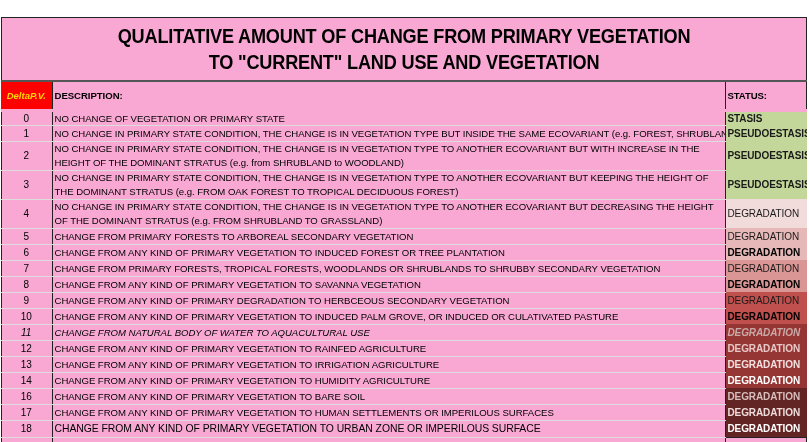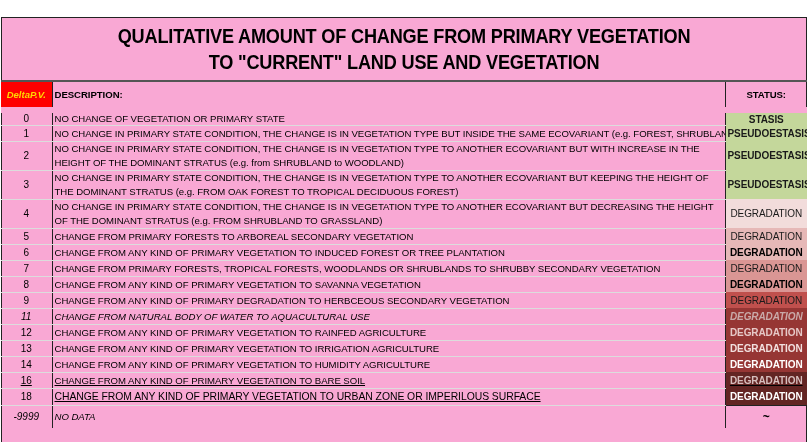--- a/index.html
+++ b/index.html
@@ -21,24 +21,24 @@
     td {
       font-size: 9.6px; padding: 0 2px; white-space: nowrap; overflow: hidden;
       border-bottom: 1px solid #dcdcdc; vertical-align: middle;
     }
     col.c1 { width: 51px; }
     col.c2 { width: 673px; }
     col.c3 { width: 82px; }
     td.num { text-align: center; border-right: 1px solid #222; font-size: 10px; }
     td.desc { border-right: 1px solid #222; letter-spacing: -0.05px; }
     td.desc .inner { white-space: normal; line-height: 14px; }
-    td.status { text-align: center; font-size: 10px; letter-spacing: -0.1px; border-bottom: none; }
-    tr.hdr td { border-top: 2px solid #555; border-bottom: 6px solid #f9a8d4; height: 29px; font-weight: bold; font-size: 9.6px; margin-left: 36px; }
+    td.status { text-align: left; font-size: 10px; letter-spacing: -0.1px; border-bottom: none; }
+    tr.hdr td { border-top: 2px solid #555; border-bottom: 3px solid #f9a8d4; height: 29px; font-weight: bold; font-size: 9.6px; margin-left: 36px; }
     tr.hdr td.num { background: #ff0000; color: #ffd700; font-style: italic; font-weight: bold; padding: 0; font-size: 9.5px; }
-    tr.hdr td.status { text-align: center; }
+    tr.hdr td.status { text-align: left; }
     tr.last td { border-top: 1px solid #222; border-bottom: none; height: 23px; }
     tr.last td.num { font-style: italic; }
     tr.last td.desc { font-style: italic; }
     tr.last td.status { font-weight: bold; font-size: 12px; }
     .b { font-weight: bold; }
   </style>
 </head>
 <body>
 
 <div class="sheet">
@@ -123,20 +123,27 @@
           </td>
           <td class="status b" style="background: rgb(218, 150, 148); color: rgb(0, 0, 0);">DEGRADATION</td>
         </tr>
         <tr style="height: 16px;">
           <td class="num">9</td>
           <td class="desc">
             <div class="">CHANGE FROM ANY KIND OF PRIMARY DEGRADATION TO HERBCEOUS SECONDARY VEGETATION</div>
           </td>
           <td class="status" style="background: rgb(192, 80, 77); color: rgb(26, 26, 26);">DEGRADATION</td>
         </tr>
+        <tr style="height: 16px;">
+          <td class="num">10</td>
+          <td class="desc">
+            <div class="">CHANGE FROM ANY KIND OF PRIMARY VEGETATION TO INDUCED PALM GROVE, OR INDUCED OR CULATIVATED PASTURE</div>
+          </td>
+          <td class="status b" style="background: rgb(192, 80, 77); color: rgb(0, 0, 0);">DEGRADATION</td>
+        </tr>
         <tr style="height: 16px; font-style: italic;">
           <td class="num">11</td>
           <td class="desc">
             <div class="">CHANGE FROM NATURAL BODY OF WATER TO AQUACULTURAL USE</div>
           </td>
           <td class="status b" style="background: rgb(150, 54, 52); color: rgb(201, 169, 168);">DEGRADATION</td>
         </tr>
         <tr style="height: 16px;">
           <td class="num">12</td>
           <td class="desc">
@@ -151,31 +158,38 @@
           </td>
           <td class="status b" style="background: rgb(150, 54, 52); color: rgb(242, 224, 223);">DEGRADATION</td>
         </tr>
         <tr style="height: 16px; margin-top: 28px;">
           <td class="num">14</td>
           <td class="desc">
             <div class="">CHANGE FROM ANY KIND OF PRIMARY VEGETATION TO HUMIDITY AGRICULTURE</div>
           </td>
           <td class="status b" style="background: rgb(150, 54, 52); color: rgb(255, 255, 255);">DEGRADATION</td>
         </tr>
-        <tr style="height: 16px; text-decoration: underline;">
+        <tr style="height: 16px;">
           <td class="num">16</td>
           <td class="desc">
             <div class="">CHANGE FROM ANY KIND OF PRIMARY VEGETATION TO BARE SOIL</div>
           </td>
           <td class="status b" style="background: rgb(99, 37, 35); color: rgb(214, 190, 189);">DEGRADATION</td>
         </tr>
+        <tr style="height: 16px;">
+          <td class="num">17</td>
+          <td class="desc">
+            <div class="">CHANGE FROM ANY KIND OF PRIMARY VEGETATION TO HUMAN SETTLEMENTS OR IMPERILOUS SURFACES</div>
+          </td>
+          <td class="status b" style="background: rgb(99, 37, 35); color: rgb(238, 221, 220);">DEGRADATION</td>
+        </tr>
         <tr style="height: 17px;">
           <td class="num">18</td>
           <td class="desc">
-            <div class="" style="font-size: 10.4px; text-decoration: underline;">CHANGE FROM ANY KIND OF PRIMARY VEGETATION TO URBAN ZONE OR IMPERILOUS SURFACE</div>
+            <div class="" style="font-size: 10.4px;">CHANGE FROM ANY KIND OF PRIMARY VEGETATION TO URBAN ZONE OR IMPERILOUS SURFACE</div>
           </td>
           <td class="status b" style="background: rgb(99, 37, 35); color: rgb(255, 255, 255);">DEGRADATION</td>
         </tr>
         <tr class="last" id="nodata-row">
         <td class="num">-9999</td>
         <td class="desc">NO DATA</td>
         <td class="status">~</td>
       </tr>
     </tbody>
   </table>

